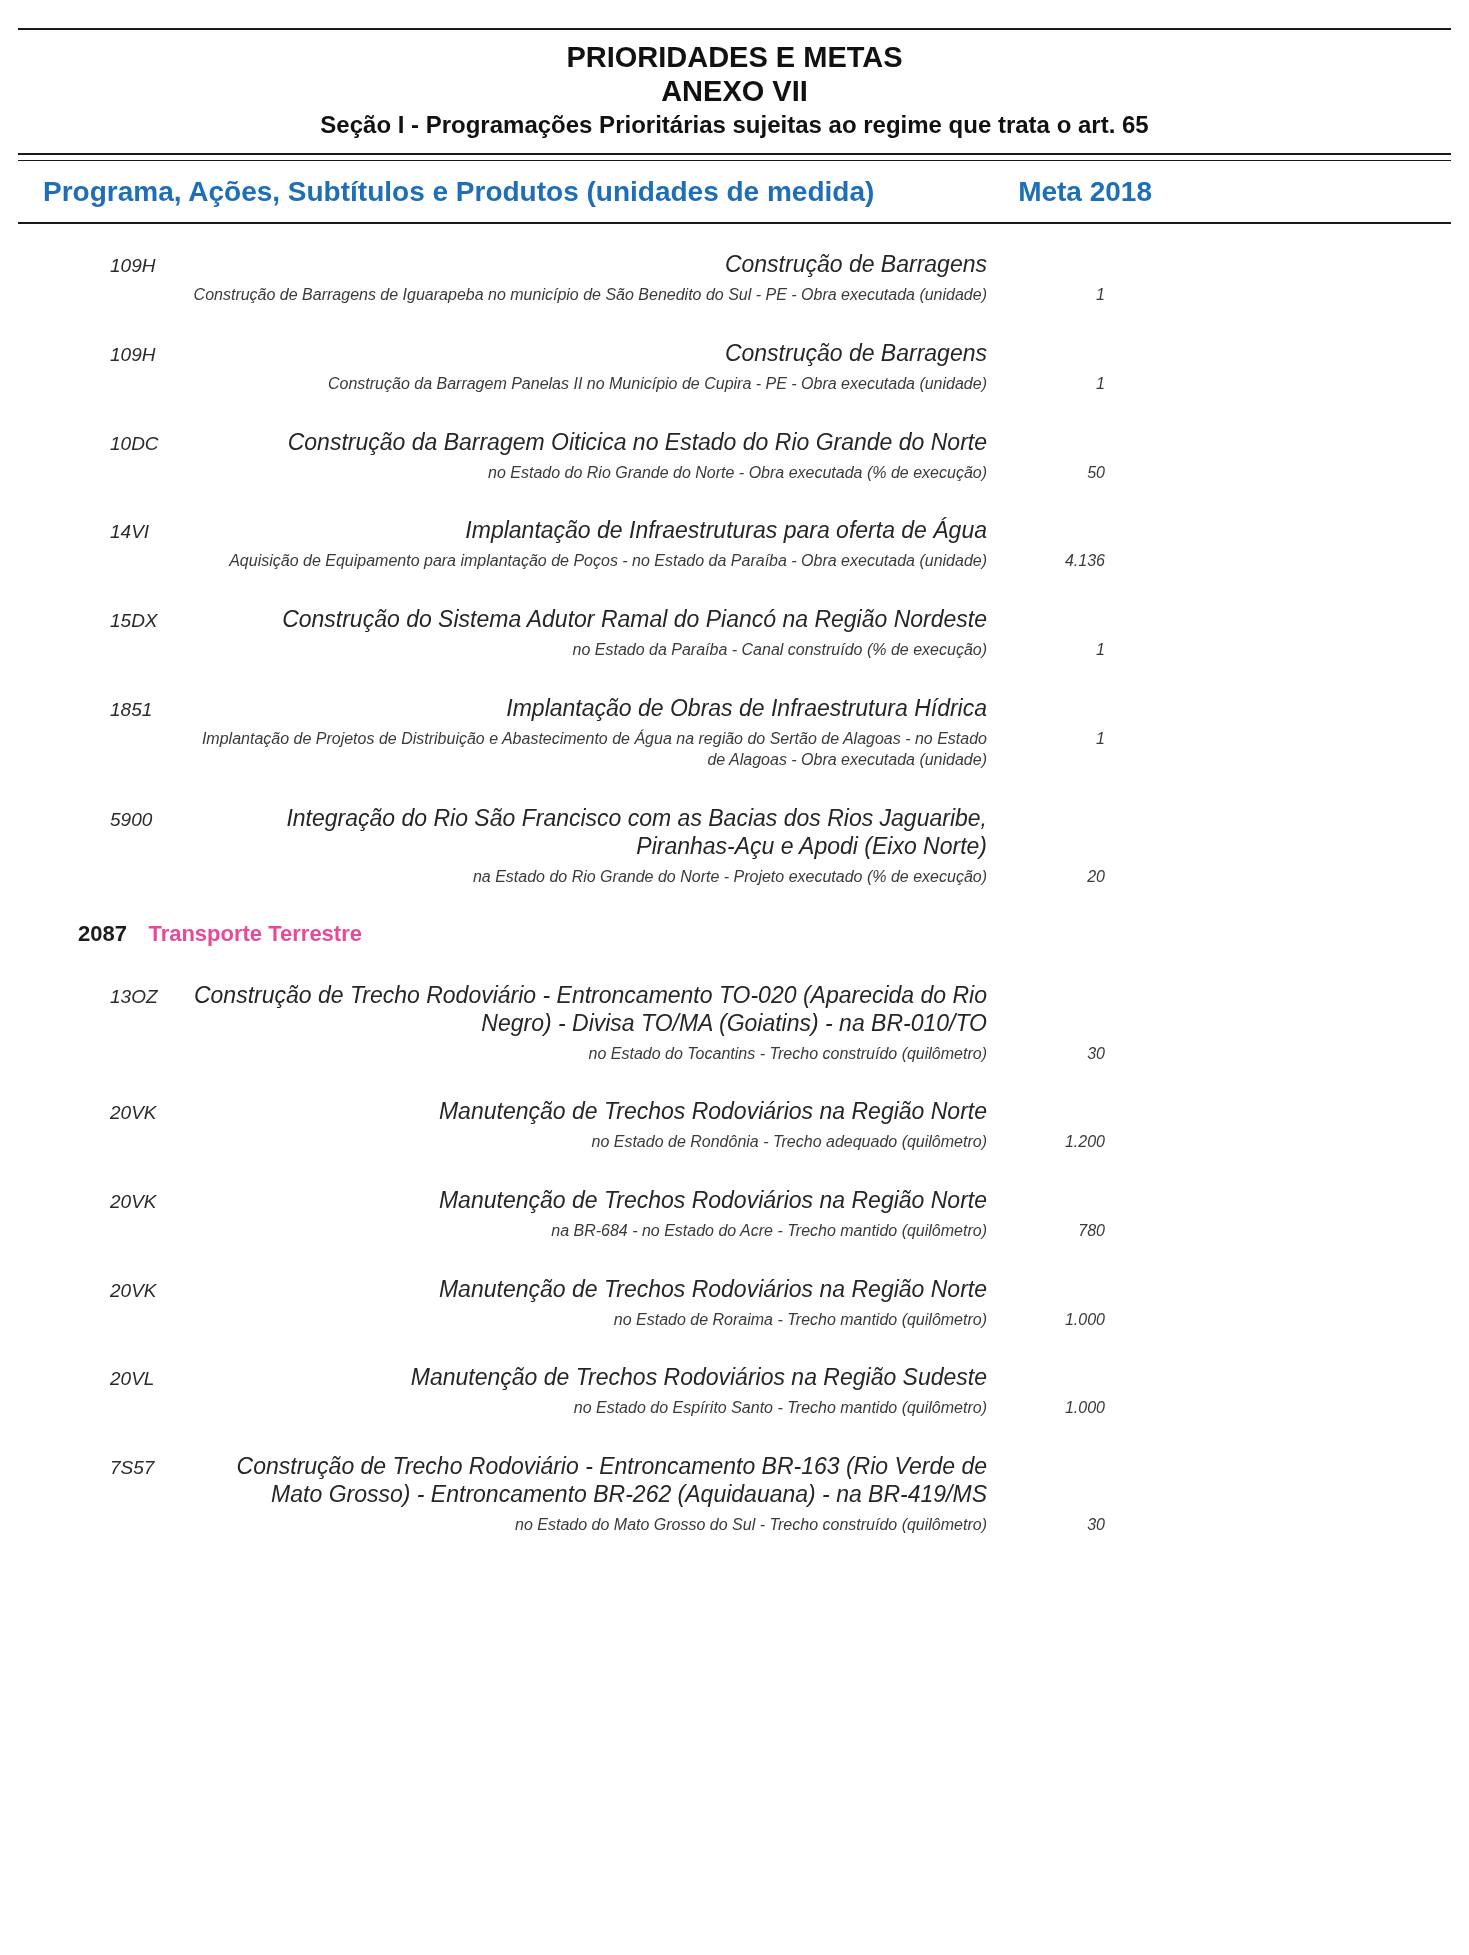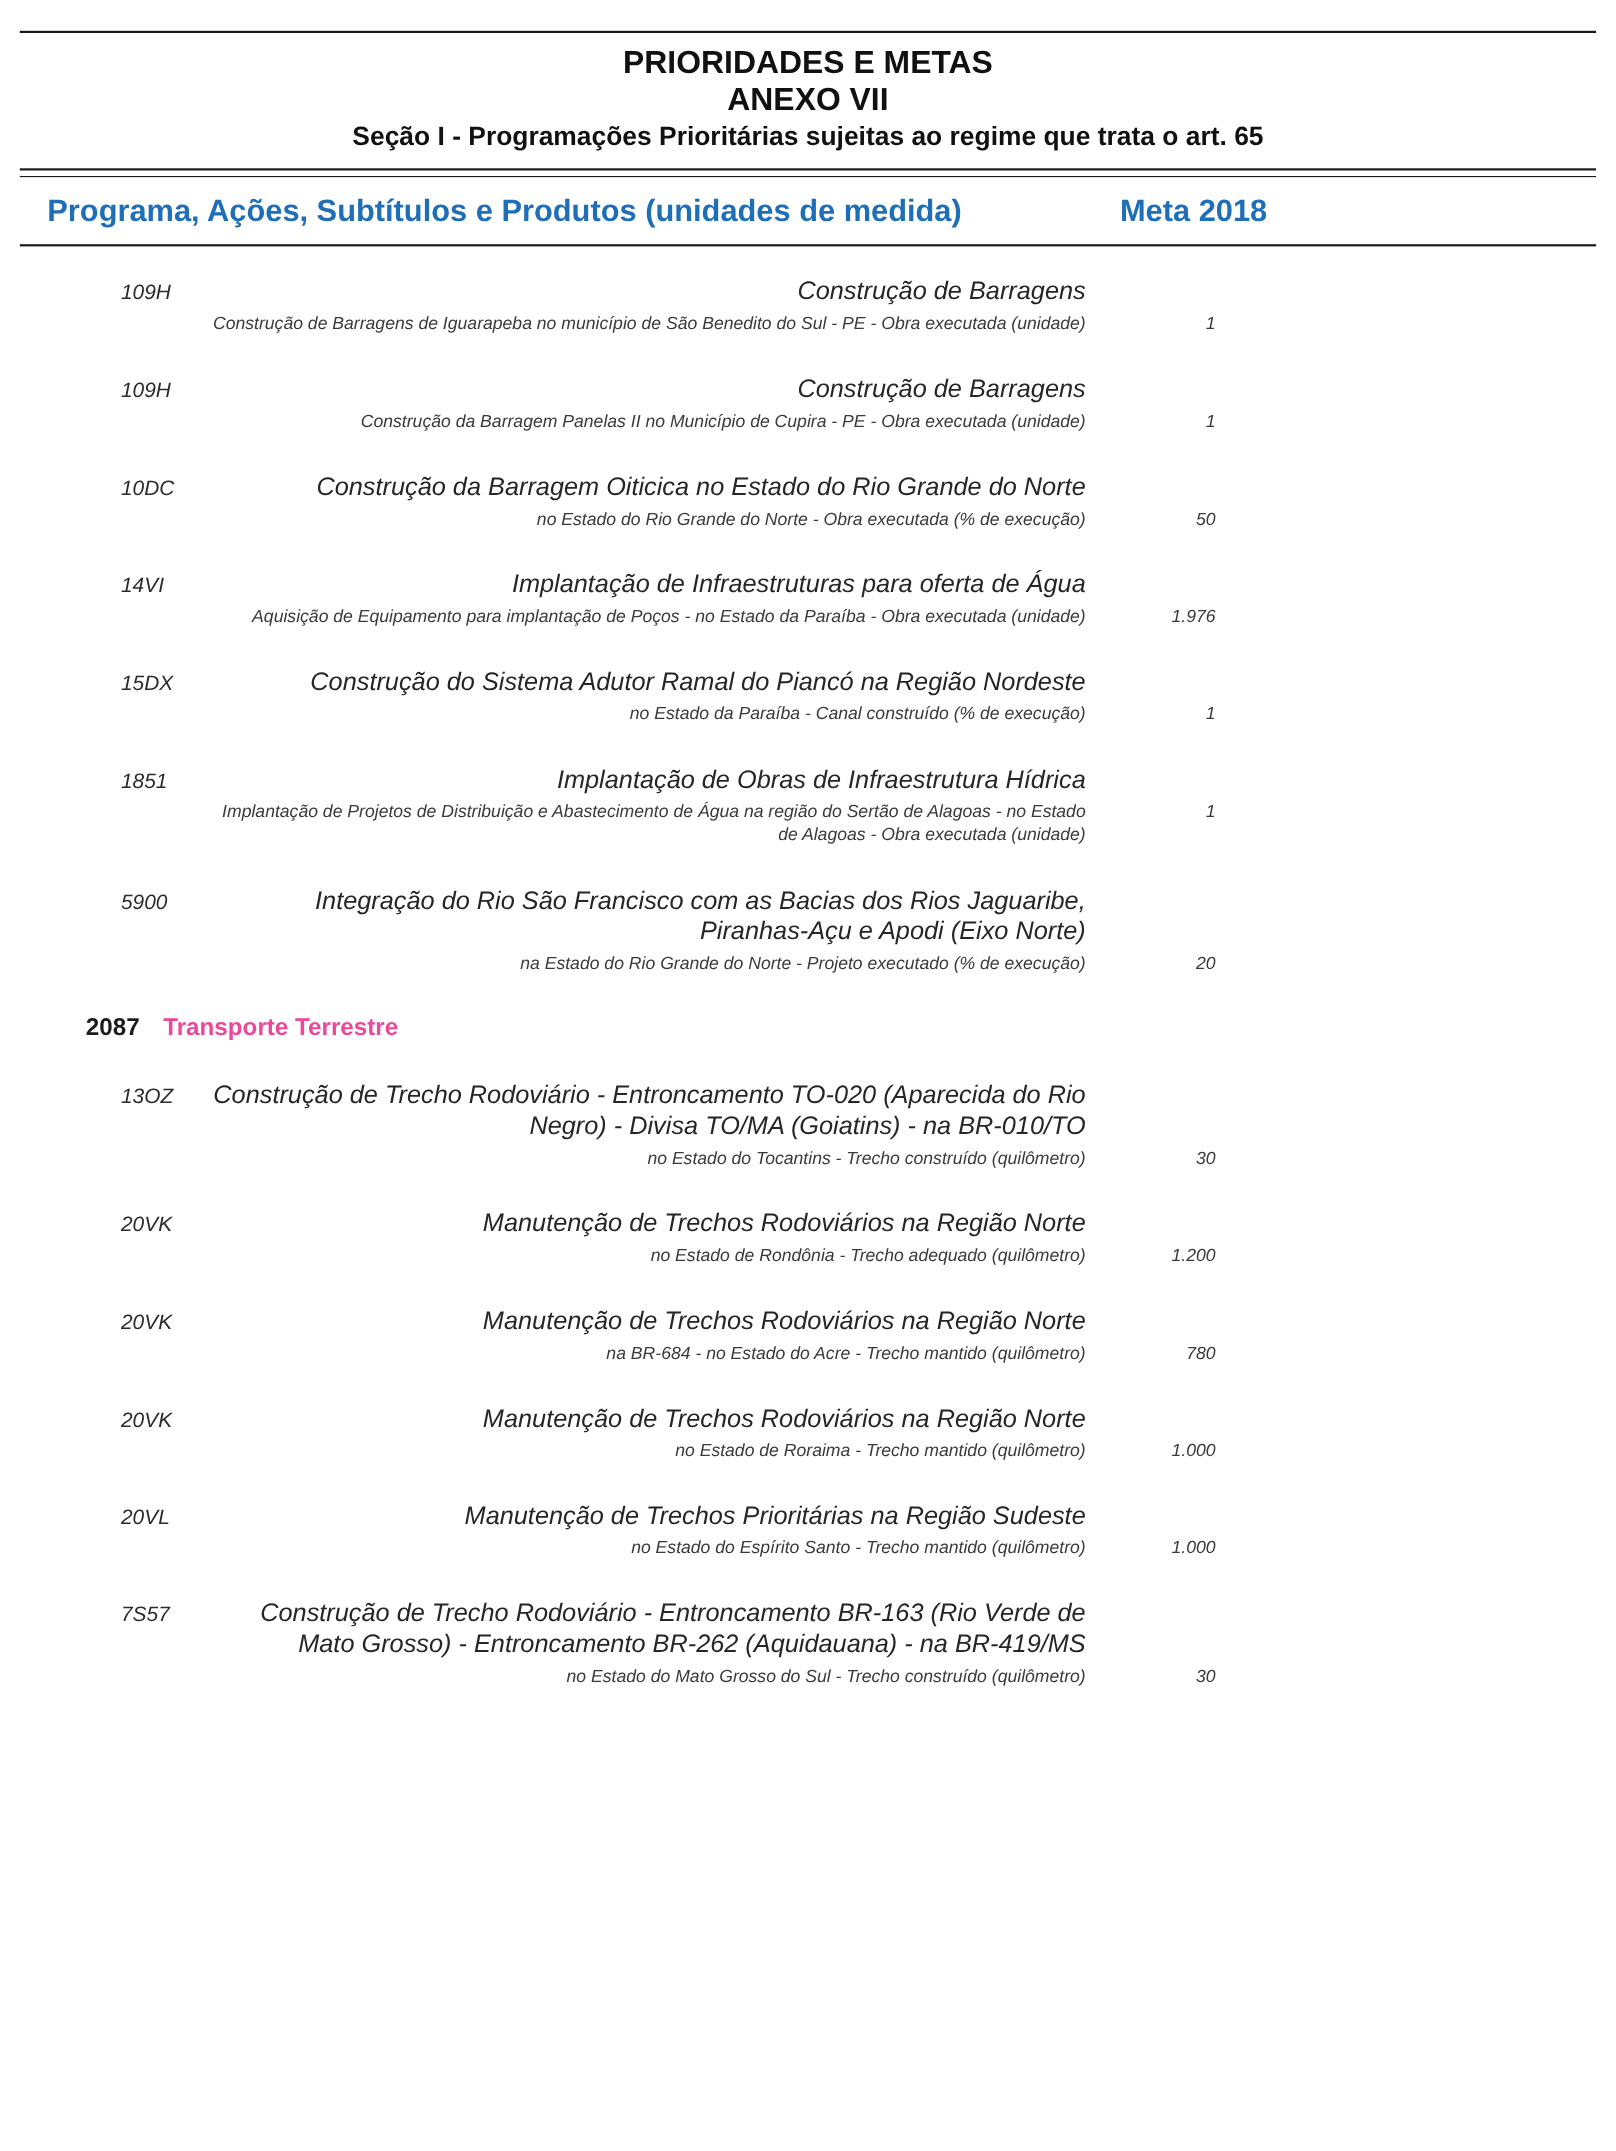--- a/index.html
+++ b/index.html
@@ -143,21 +143,21 @@
   </div>
 
   <div class="entry">
     <div class="entry-line">
       <div class="col-code">14VI</div>
       <div class="col-text entry-title">Implantação de Infraestruturas para oferta de Água</div>
     </div>
     <div class="entry-line detail-line">
       <div class="col-code"></div>
       <div class="col-text entry-detail">Aquisição de Equipamento para implantação de Poços - no Estado da Paraíba - Obra executada (unidade)</div>
-      <div class="col-meta">1.976</div>
+      <div class="col-meta">4.136</div>
     </div>
   </div>
 
   <div class="entry">
     <div class="entry-line">
       <div class="col-code">15DX</div>
       <div class="col-text entry-title">Construção do Sistema Adutor Ramal do Piancó na Região Nordeste</div>
     </div>
     <div class="entry-line detail-line">
       <div class="col-code"></div>
@@ -239,21 +239,21 @@
     <div class="entry-line detail-line">
       <div class="col-code"></div>
       <div class="col-text entry-detail">no Estado de Roraima - Trecho mantido (quilômetro)</div>
       <div class="col-meta">1.000</div>
     </div>
   </div>
 
   <div class="entry">
     <div class="entry-line">
       <div class="col-code">20VL</div>
-      <div class="col-text entry-title">Manutenção de Trechos Prioritárias na Região Sudeste</div>
+      <div class="col-text entry-title">Manutenção de Trechos Rodoviários na Região Sudeste</div>
     </div>
     <div class="entry-line detail-line">
       <div class="col-code"></div>
       <div class="col-text entry-detail">no Estado do Espírito Santo - Trecho mantido (quilômetro)</div>
       <div class="col-meta">1.000</div>
     </div>
   </div>
 
   <div class="entry">
     <div class="entry-line">

